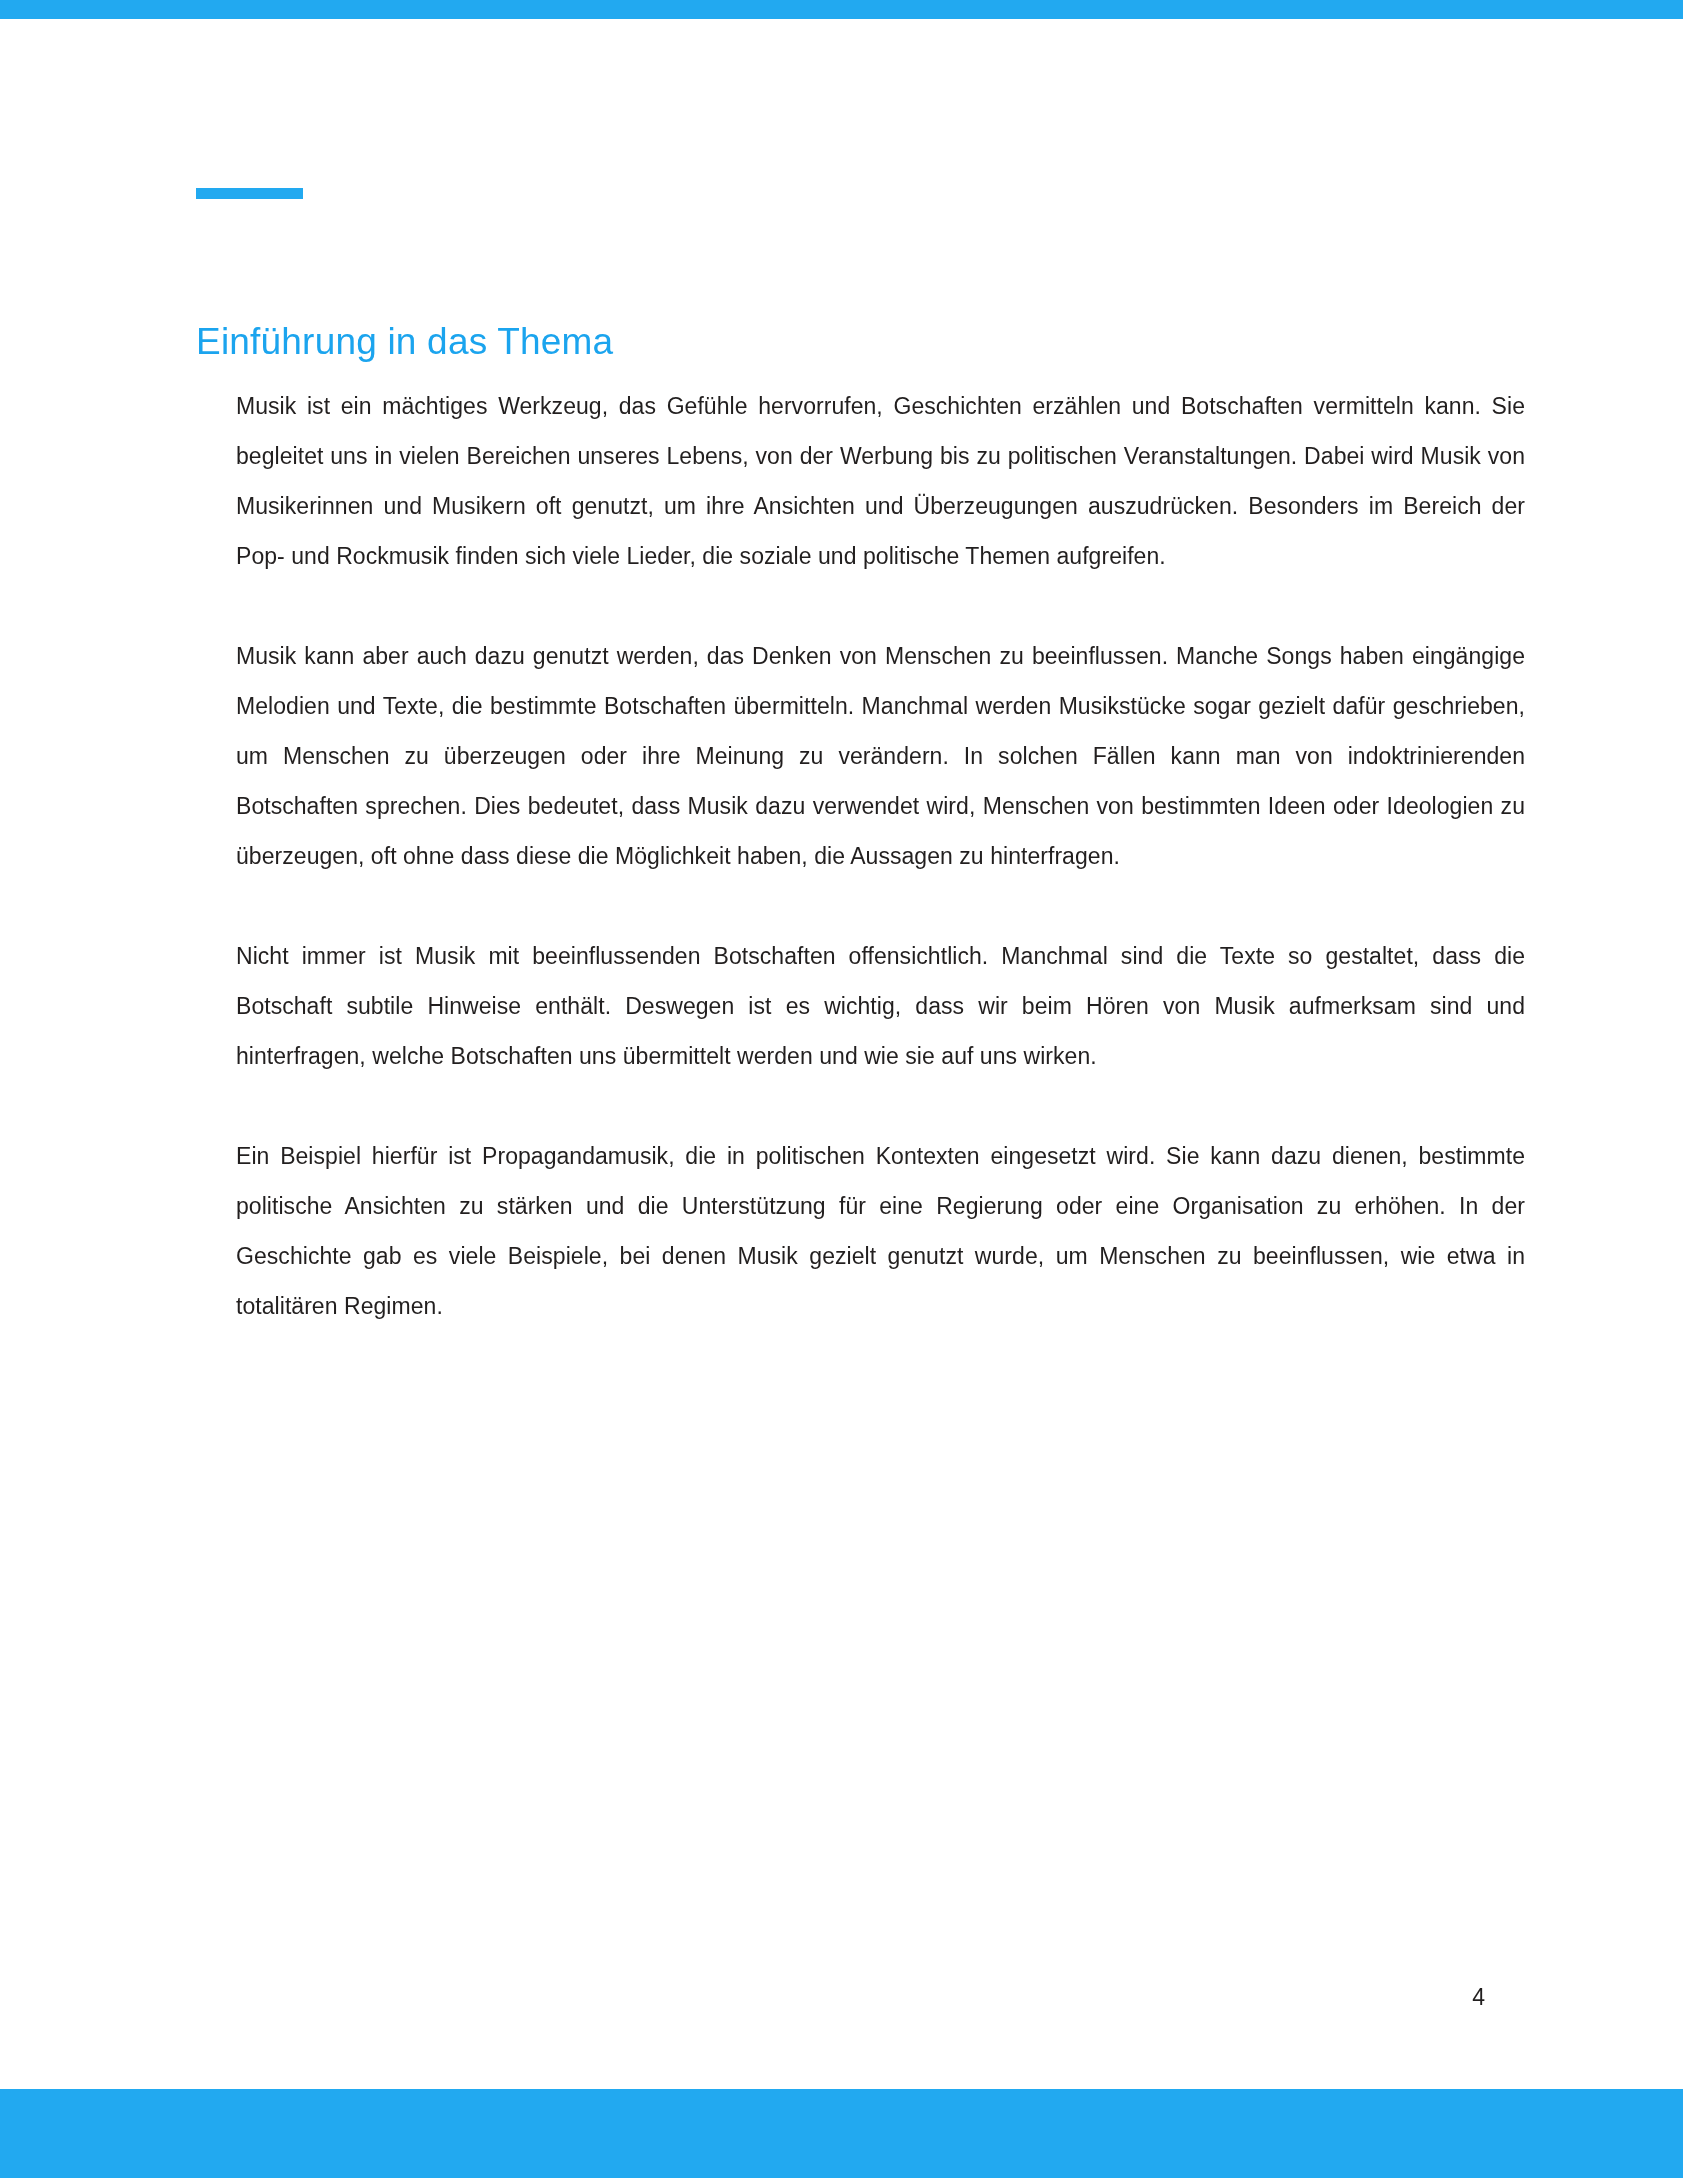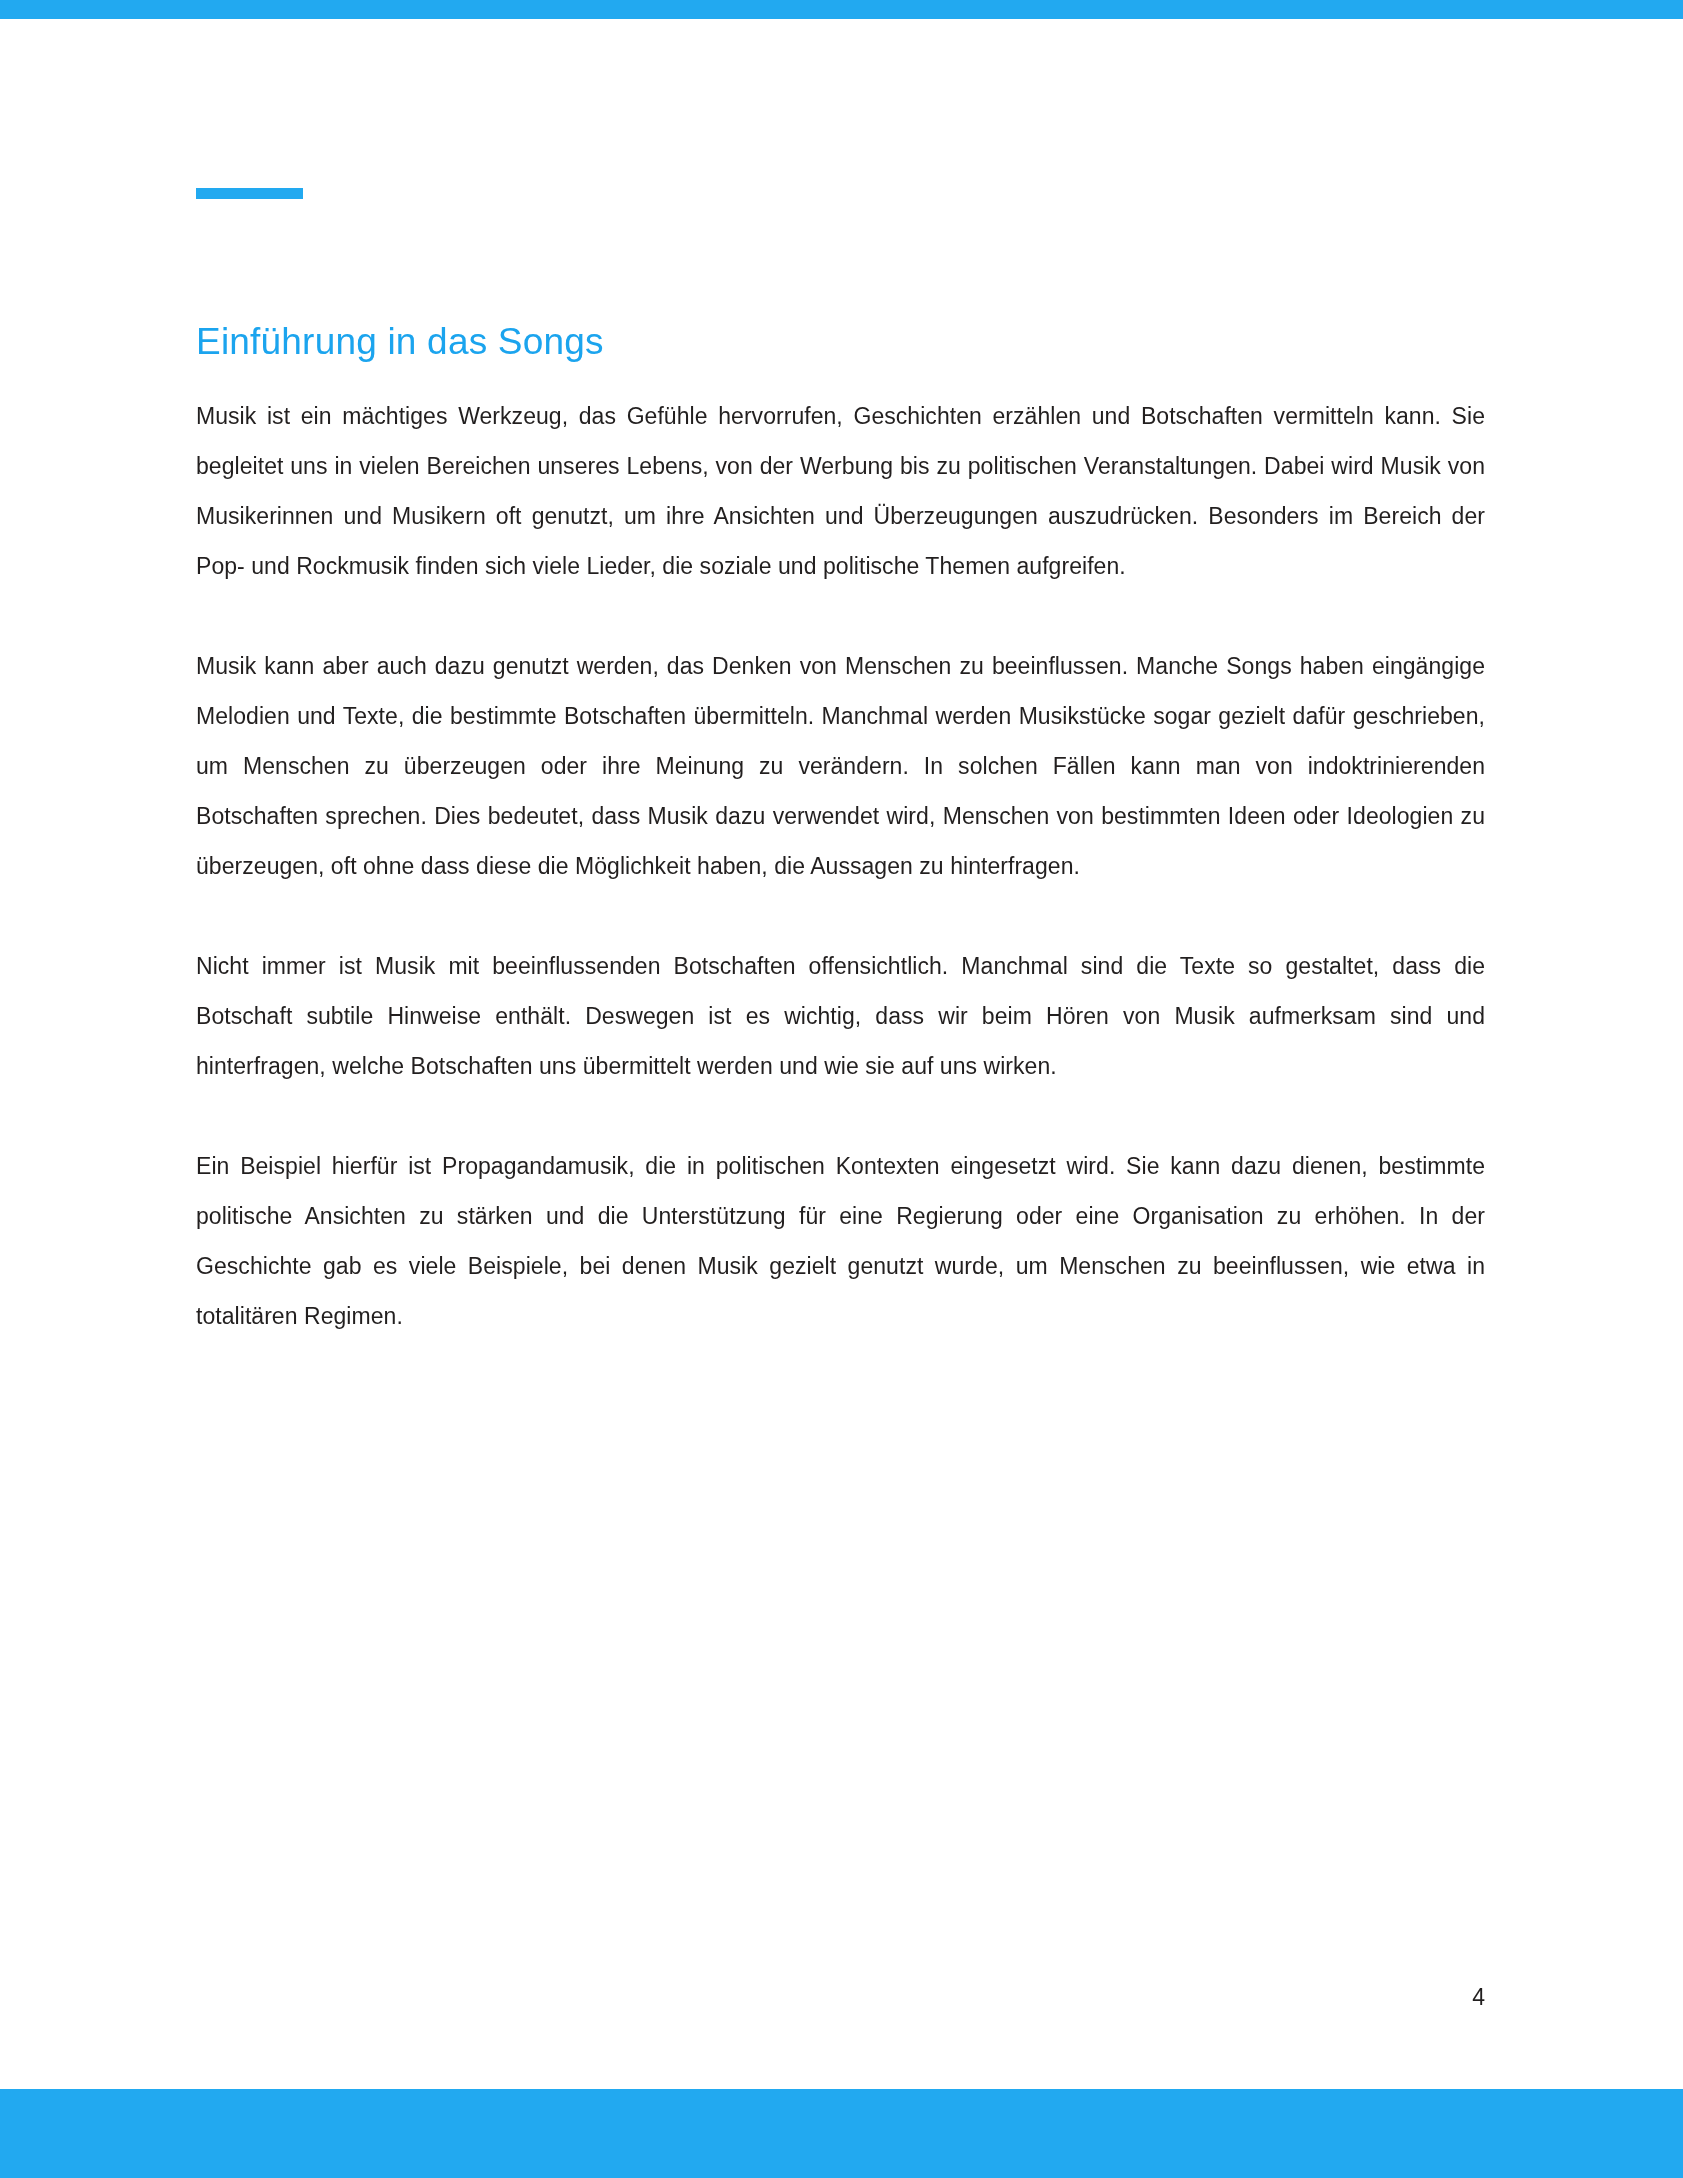--- a/index.html
+++ b/index.html
@@ -80,23 +80,23 @@
 </style>
 </head>
 <body>
 
 <div class="page">
 
   <div class="top-bar"></div>
 
   <div class="accent-rule"></div>
 
-  <h1 class="section-heading">Einführung in das Songs</h1>
+  <h1 class="section-heading">Einführung in das Thema</h1>
 
-  <div class="body-block" style="top:391px;">
+  <div class="body-block" style="top:381px;margin-left:40px;">
     <p>Musik ist ein mächtiges Werkzeug, das Gefühle hervorrufen, Geschichten erzählen und Botschaften vermitteln kann. Sie begleitet uns in vielen Bereichen unseres Lebens, von der Werbung bis zu politischen Veranstaltungen. Dabei wird Musik von Musikerinnen und Musikern oft genutzt, um ihre Ansichten und Überzeugungen auszudrücken. Besonders im Bereich der Pop- und Rockmusik finden sich viele Lieder, die soziale und politische Themen aufgreifen.</p>
     <p>Musik kann aber auch dazu genutzt werden, das Denken von Menschen zu beeinflussen. Manche Songs haben eingängige Melodien und Texte, die bestimmte Botschaften übermitteln. Manchmal werden Musikstücke sogar gezielt dafür geschrieben, um Menschen zu überzeugen oder ihre Meinung zu verändern. In solchen Fällen kann man von indoktrinierenden Botschaften sprechen. Dies bedeutet, dass Musik dazu verwendet wird, Menschen von bestimmten Ideen oder Ideologien zu überzeugen, oft ohne dass diese die Möglichkeit haben, die Aussagen zu hinterfragen.</p>
     <p>Nicht immer ist Musik mit beeinflussenden Botschaften offensichtlich. Manchmal sind die Texte so gestaltet, dass die Botschaft subtile Hinweise enthält. Deswegen ist es wichtig, dass wir beim Hören von Musik aufmerksam sind und hinterfragen, welche Botschaften uns übermittelt werden und wie sie auf uns wirken.</p>
     <p>Ein Beispiel hierfür ist Propagandamusik, die in politischen Kontexten eingesetzt wird. Sie kann dazu dienen, bestimmte politische Ansichten zu stärken und die Unterstützung für eine Regierung oder eine Organisation zu erhöhen. In der Geschichte gab es viele Beispiele, bei denen Musik gezielt genutzt wurde, um Menschen zu beeinflussen, wie etwa in totalitären Regimen.</p>
   </div>
 
   <div class="page-number">4</div>
 
   <div class="bottom-bar"></div>
 

